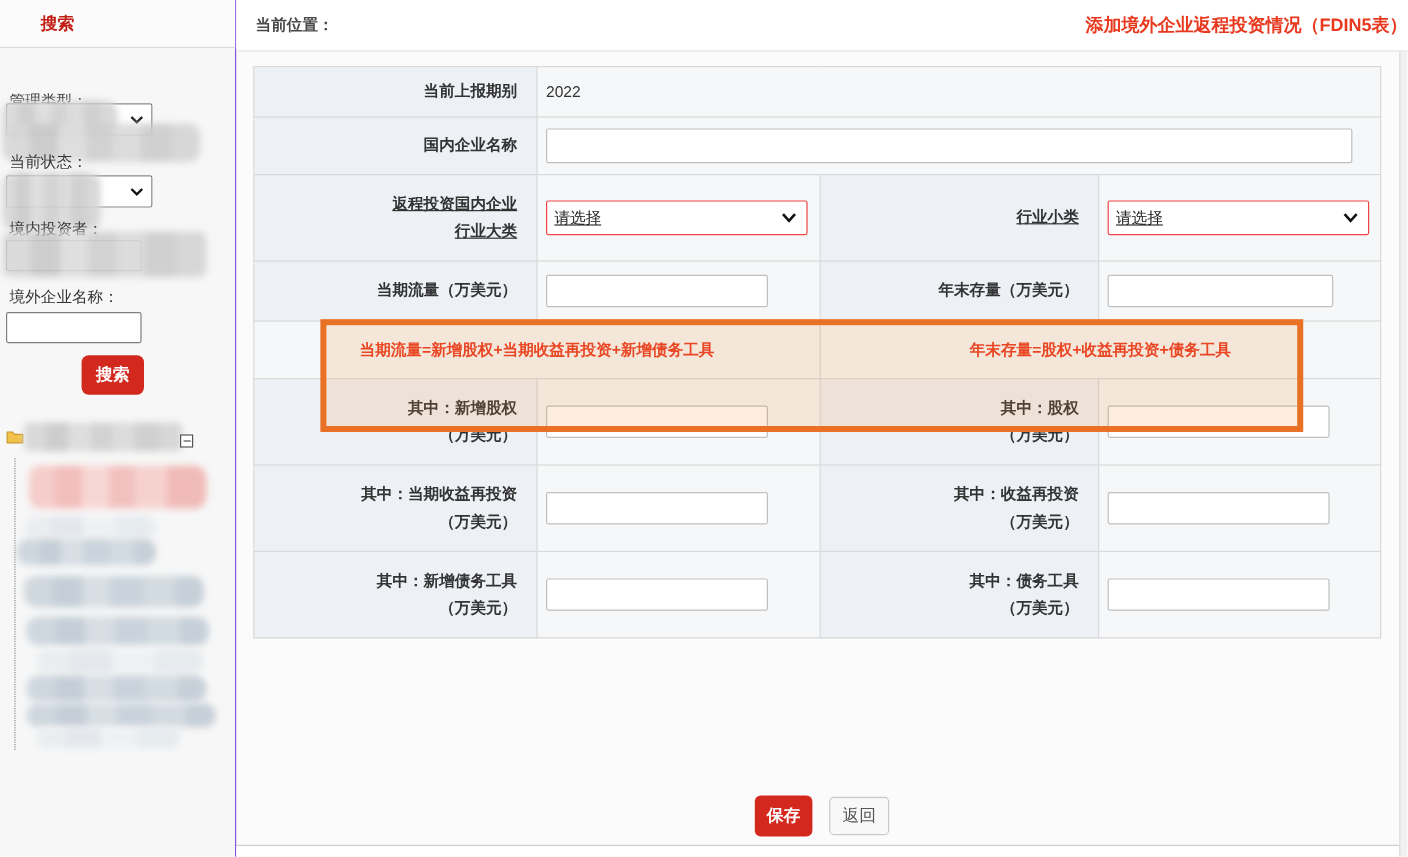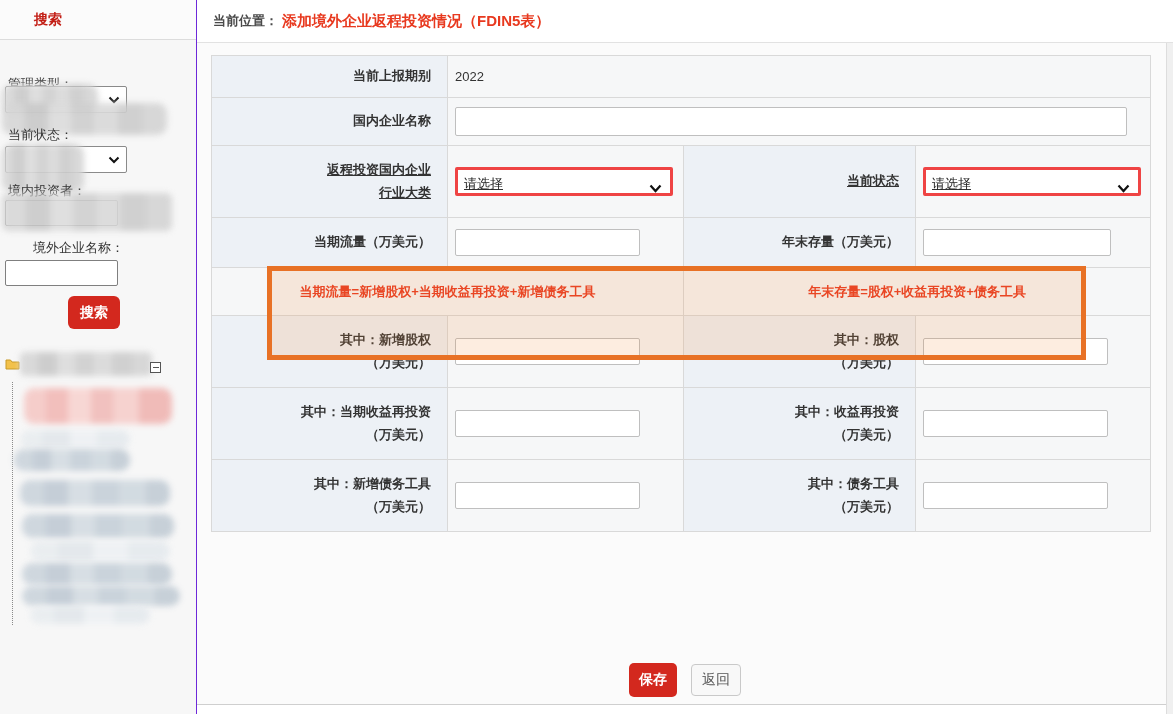--- a/index.html
+++ b/index.html
@@ -34,38 +34,38 @@
   .p-gray  { background:linear-gradient(90deg,#d6d6d6 0 14%,#c9c9c9 0 28%,#dcdcdc 0 42%,#cfcfcf 0 56%,#d9d9d9 0 70%,#cccccc 0 85%,#d4d4d4 0); }
   .p-pink  { background:linear-gradient(90deg,#f5c9c6 0 15%,#f2b9b6 0 30%,#f8d4d1 0 45%,#f1bcb9 0 60%,#f6cecb 0 78%,#f0b5b2 0); }
   .p-blue  { background:linear-gradient(90deg,#cbd4dc 0 16%,#c0cad4 0 32%,#d4dce2 0 48%,#c6d0d9 0 66%,#cfd8df 0 84%,#c2ccd5 0); }
   .p-light { background:linear-gradient(90deg,#e9edf0 0 20%,#e2e7eb 0 45%,#eef1f4 0 70%,#e5eaee 0); }
   .tree-line { position:absolute; left:12px; top:382px; height:243px; width:0;
                border-left:1px dotted #8a8a8a; }
 
   
   .main { position:absolute; left:197px; top:0; width:976px; height:714px; background:#fbfbfb; }
   .crumb-bar { position:absolute; left:0; top:0; width:100%; height:43px; background:#fff;
-               border-bottom:1px solid #e2e2e2; display:flex; align-items:center; padding-left:16px; }
+               border-bottom:1px solid #e2e2e2; display:flex; align-items:center; padding-left:16px;justify-content:space-between; }
   .crumb-prefix { color:#4a4a4a; font-weight:bold; font-size:13px; }
   .crumb-page { color:#e8391f; font-weight:bold; font-size:15px; margin-left:4px; }
 
   table.form { position:absolute; left:14px; top:55px; border-collapse:collapse;
                table-layout:fixed; width:939px; background:#f6f7f8; }
   table.form td { border:1px solid #d9d9d9; vertical-align:middle; font-size:13px; }
   td.lbl { background:#edf1f6; text-align:right; padding-right:16px; font-weight:bold;
            color:#333; line-height:1.7; }
   td.val { background:#f6f7f8; padding-left:7px; }
   td.formula { background:#f6f7f8; color:#e8391f; font-weight:bold; text-align:center; }
   .ipt { height:27px; background:#fff; border:1px solid #bfbfbf; border-radius:2px;
          padding:0 5px; font-size:13px; font-family:inherit; }
   .ipt-wide { width:672px; height:29px; }
   .ipt-num  { width:185px; }
   .ipt-num2 { width:188px; }
-  .sel { width:218px; height:29px; background:#fff; border:3px solid #ef4444; border-radius:2px;
-         display:flex; align-items:flex-end; justify-content:space-between;
+  .sel { width:218px; height:29px; background:#fff; border:1px solid #ef4444; border-radius:2px;
+         display:flex; align-items:center; justify-content:space-between;
          padding:0 8px 0 6px; cursor:pointer; }
   .sel .sel-text { color:#222; }
   textarea.remark { width:674px; height:56px; background:#fff; border:1px solid #bfbfbf;
                     border-radius:2px; resize:none; font-size:13px; font-family:inherit; padding:3px 5px; }
 
   
   .highlight-box { position:absolute; left:70px; top:266px; width:819px; height:94px;
                    border:5px solid #e87125; background:rgba(243,140,62,0.16);
                    pointer-events:none; z-index:5; }
 
@@ -116,21 +116,21 @@
             <path d="M1.5 1.5 L6 6 L10.5 1.5" stroke="#111" stroke-width="2" fill="none"></path>
           </svg>
       </span>
     </div>
     <div class="patch p-gray" style="left:2px; top:144px; width:82px; height:48px;"></div>
 
     <span class="side-label" style="top:182px;">境内投资者：</span>
     <input class="side-input" style="top: 200px;">
     <div class="patch p-gray" style="left:2px; top:193px; width:170px; height:38px; border-radius:6px;"></div>
 
-    <span class="side-label" style="top:239px;margin-left:25px;">境外企业名称：</span>
+    <span class="side-label" style="top:239px;">境外企业名称：</span>
     <input class="side-input" style="top: 260px;" value="">
 
     <button class="btn-red search-btn">搜索</button>
 
     <span class="folder-icon">
       <svg width="15" height="13" viewBox="0 0 15 13">
           <path d="M1 3 h4.5 l1.5 2 H14 v7 H1 z" fill="#f2c14a" stroke="#c89a27"></path>
         </svg>
     </span>
     <div class="patch p-gray" style="left:20px; top:352px; width:132px; height:24px; border-radius:5px;"></div>
@@ -183,21 +183,21 @@
         <td class="val">
           <div class="sel">
             <span class="sel-text">请选择</span>
             <span class="chev">
               <svg width="13" height="9" viewBox="0 0 13 9">
                     <path d="M1.5 1.5 L6.5 7 L11.5 1.5" stroke="#111" stroke-width="2.2" fill="none"></path>
                   </svg>
             </span>
           </div>
         </td>
-        <td class="lbl">当前状态</td>
+        <td class="lbl">行业小类</td>
         <td class="val">
           <div class="sel">
             <span class="sel-text">请选择</span>
             <span class="chev">
               <svg width="13" height="9" viewBox="0 0 13 9">
                     <path d="M1.5 1.5 L6.5 7 L11.5 1.5" stroke="#111" stroke-width="2.2" fill="none"></path>
                   </svg>
             </span>
           </div>
         </td>

